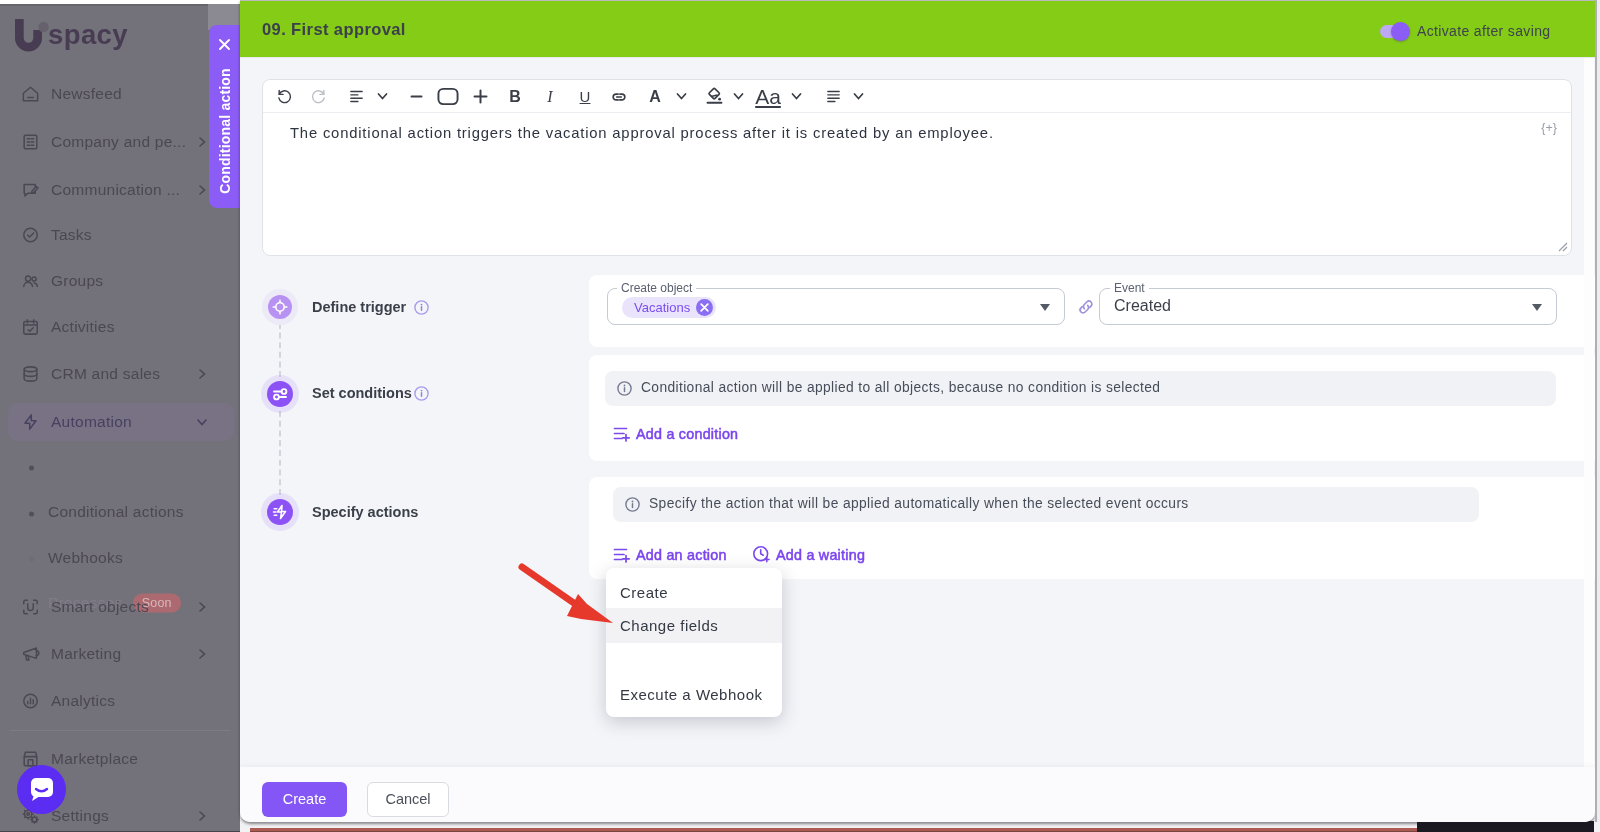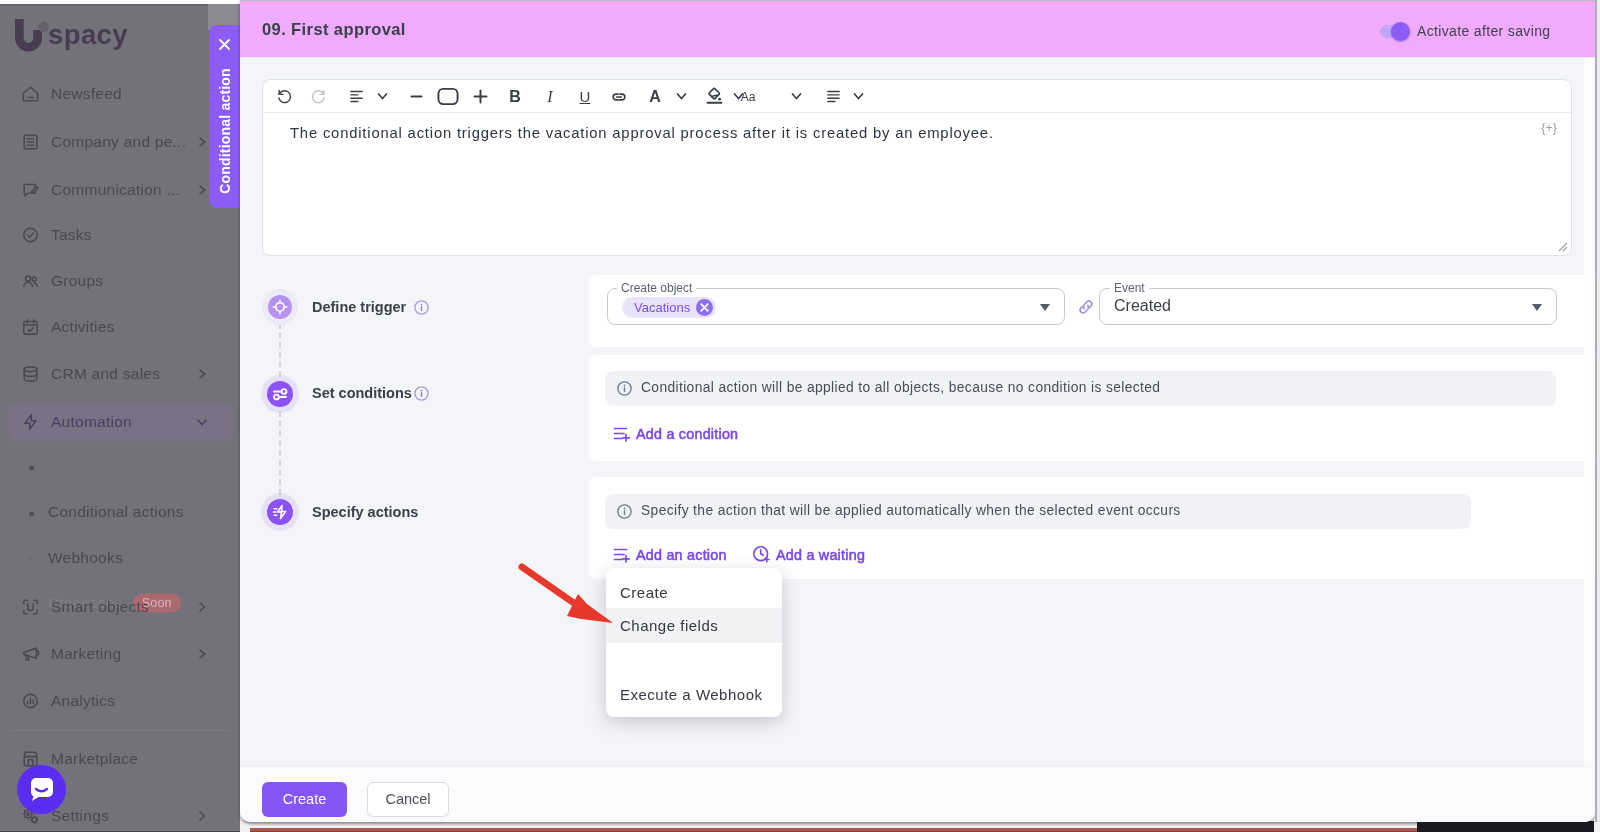--- a/index.html
+++ b/index.html
@@ -31,21 +31,21 @@
   #chatfab { position:absolute; left:17px; top:761px; width:49px; height:49px; border-radius:50%; background:#5b2cf2; }
 
   
   #ctab { position:absolute; left:209px; top:25px; width:31px; height:183px; background:#8b5cf6; border-radius:8px 0 0 8px; }
   #ctab .x { position:absolute; left:0; top:12px; width:31px; text-align:center; color:#fff; font-size:16px; font-weight:400; }
   #ctab .vt { position:absolute; left:0; top:36px; width:31px; height:140px; }
   #ctab .vt span { position:absolute; left:50%; top:50%; transform:translate(-50%,-50%) rotate(-90deg); white-space:nowrap; color:#fff; font-size:14px; font-weight:700; letter-spacing:.2px; }
 
   
   #sheet { position:absolute; left:240px; top:0; width:1355px; height:822px; background:#f4f5f8; border-radius:0 0 10px 10px; overflow:hidden; border-top:1px solid #b9b9be; box-shadow:0 2px 3px rgba(25,25,35,.5); }
-  #sheethead { position:absolute; left:0; top:0; width:1355px; height:57px; background:#f0abfc; border-bottom:1px solid #e8e9ec; }
+  #sheethead { position:absolute; left:0; top:0; width:1355px; height:57px; background:#84cc16; border-bottom:1px solid #e8e9ec; }
   #sheethead .title { position:absolute; left:22px; top:19px; font-size:16.5px; font-weight:700; letter-spacing:0.4px; color:#3b404b; }
   #toggle { position:absolute; left:1140px; top:22px; width:30px; height:17px; }
   #toggle .track { position:absolute; left:0; top:2px; width:28px; height:13px; border-radius:7px; background:#bda9f5; }
   #toggle .knob { position:absolute; left:11px; top:-1px; width:19px; height:19px; border-radius:50%; background:#8b5cf6; box-shadow:0 1px 2px rgba(60,40,120,.35); }
   #togglelb { position:absolute; left:1177px; top:22px; font-size:14px; letter-spacing:0.35px; color:#3e434e; }
   #footer { position:absolute; left:0; bottom:0; width:1355px; height:55px; background:#fbfbfd; box-shadow:0 -1px 5px rgba(30,30,50,.05); }
   .btn-create { position:absolute; left:22px; top:15px; width:85px; height:35px; background:#8456f5; border-radius:6px; color:#fff; font-size:14.5px; text-align:center; line-height:35px; }
   .btn-cancel { position:absolute; left:127px; top:15px; width:82px; height:35px; background:#fff; border:1px solid #d8dbe0; border-radius:6px; color:#4a4f59; font-size:14.5px; text-align:center; line-height:33px; }
 
   
@@ -321,21 +321,21 @@
                 <path d="M6 9.5 l6.5 -1.5" stroke="#3a3f47" stroke-width="1.5"></path>
                 <circle cx="14.6" cy="12.2" r="1.4" fill="#3a3f47"></circle>
                 <path d="M2.5 15.8 h14" stroke="#3a3f47" stroke-width="1.9" stroke-linecap="round"></path>
               </svg>
             </span>
           <span class="tb" style="left:467px;width:16px;">
               <svg width="11" height="11" viewBox="0 0 11 11" fill="none" stroke="#3a3f47" stroke-width="1.7" stroke-linecap="round">
                 <path d="M1.5 3 L5.5 7.5 L9.5 3"></path>
               </svg>
             </span>
-          <span class="tb" style="left:472px;width:26px;font-size:12px;color:#3a3f47;">Aa</span>
+          <span class="tb" style="left:492px;width:26px;font-size:21px;color:#3a3f47;text-decoration:underline;">Aa</span>
           <span class="tb" style="left:525px;width:16px;">
               <svg width="11" height="11" viewBox="0 0 11 11" fill="none" stroke="#3a3f47" stroke-width="1.7" stroke-linecap="round">
                 <path d="M1.5 3 L5.5 7.5 L9.5 3"></path>
               </svg>
             </span>
           <span class="tb" style="left:561px;width:18px;">
               <svg width="17" height="17" viewBox="0 0 24 24" fill="none" stroke="#3a3f47" stroke-width="2" stroke-linecap="round">
                 <path d="M4 5 h16 M4 9.7 h16 M4 14.4 h16 M4 19 h10"></path>
               </svg>
             </span>
@@ -420,21 +420,21 @@
 
       <div class="stepcirc" style="left:27px;top:498px;width:26px;height:26px;background:#8c52f5;box-shadow:0 0 0 6px rgba(160,130,248,.17);">
         <svg width="26" height="26" viewBox="0 0 26 26" fill="none" stroke="#fff" stroke-width="1.6" stroke-linecap="round" stroke-linejoin="round">
             <path d="M15 6.5 L10.5 13 h4 L13.5 19.5 L18.5 12.5 h-4 Z"></path>
             <path d="M7.2 9.8 h2.6 M6.5 13 h2.4 M7.2 16.2 h2.6"></path>
           </svg>
       </div>
       <div class="steplabel" style="left:72px;top:503px;">Specify actions</div>
 
       <div class="card" style="left:349px;top:476px;width:1231px;height:102px;">
-        <div class="banner" style="width:866px;top:17px;">
+        <div class="banner" style="width:866px;top:10px;margin-left:8px;">
           <svg class="bi" viewBox="0 0 15 15" fill="none">
               <circle cx="7.5" cy="7.5" r="6.6" stroke="#767b90" stroke-width="1.4"></circle>
               <path d="M7.5 6.8 v3.6" stroke="#767b90" stroke-width="1.5" stroke-linecap="round"></path>
               <circle cx="7.5" cy="4.5" r="0.9" fill="#767b90"></circle>
             </svg>
           <div class="bt">Specify the action that will be applied automatically when the selected event occurs</div>
         </div>
         <svg style="position:absolute;left:24px;top:69px;" width="17" height="17" viewBox="0 0 17 17" fill="none" stroke="#7c49ec" stroke-width="1.7" stroke-linecap="round">
             <path d="M1.5 3.5 h12 M1.5 8.5 h9.5 M1.5 13.5 h7.5"></path>
             <path d="M13 9.5 v6.5 M9.8 12.8 h6.4"></path>

